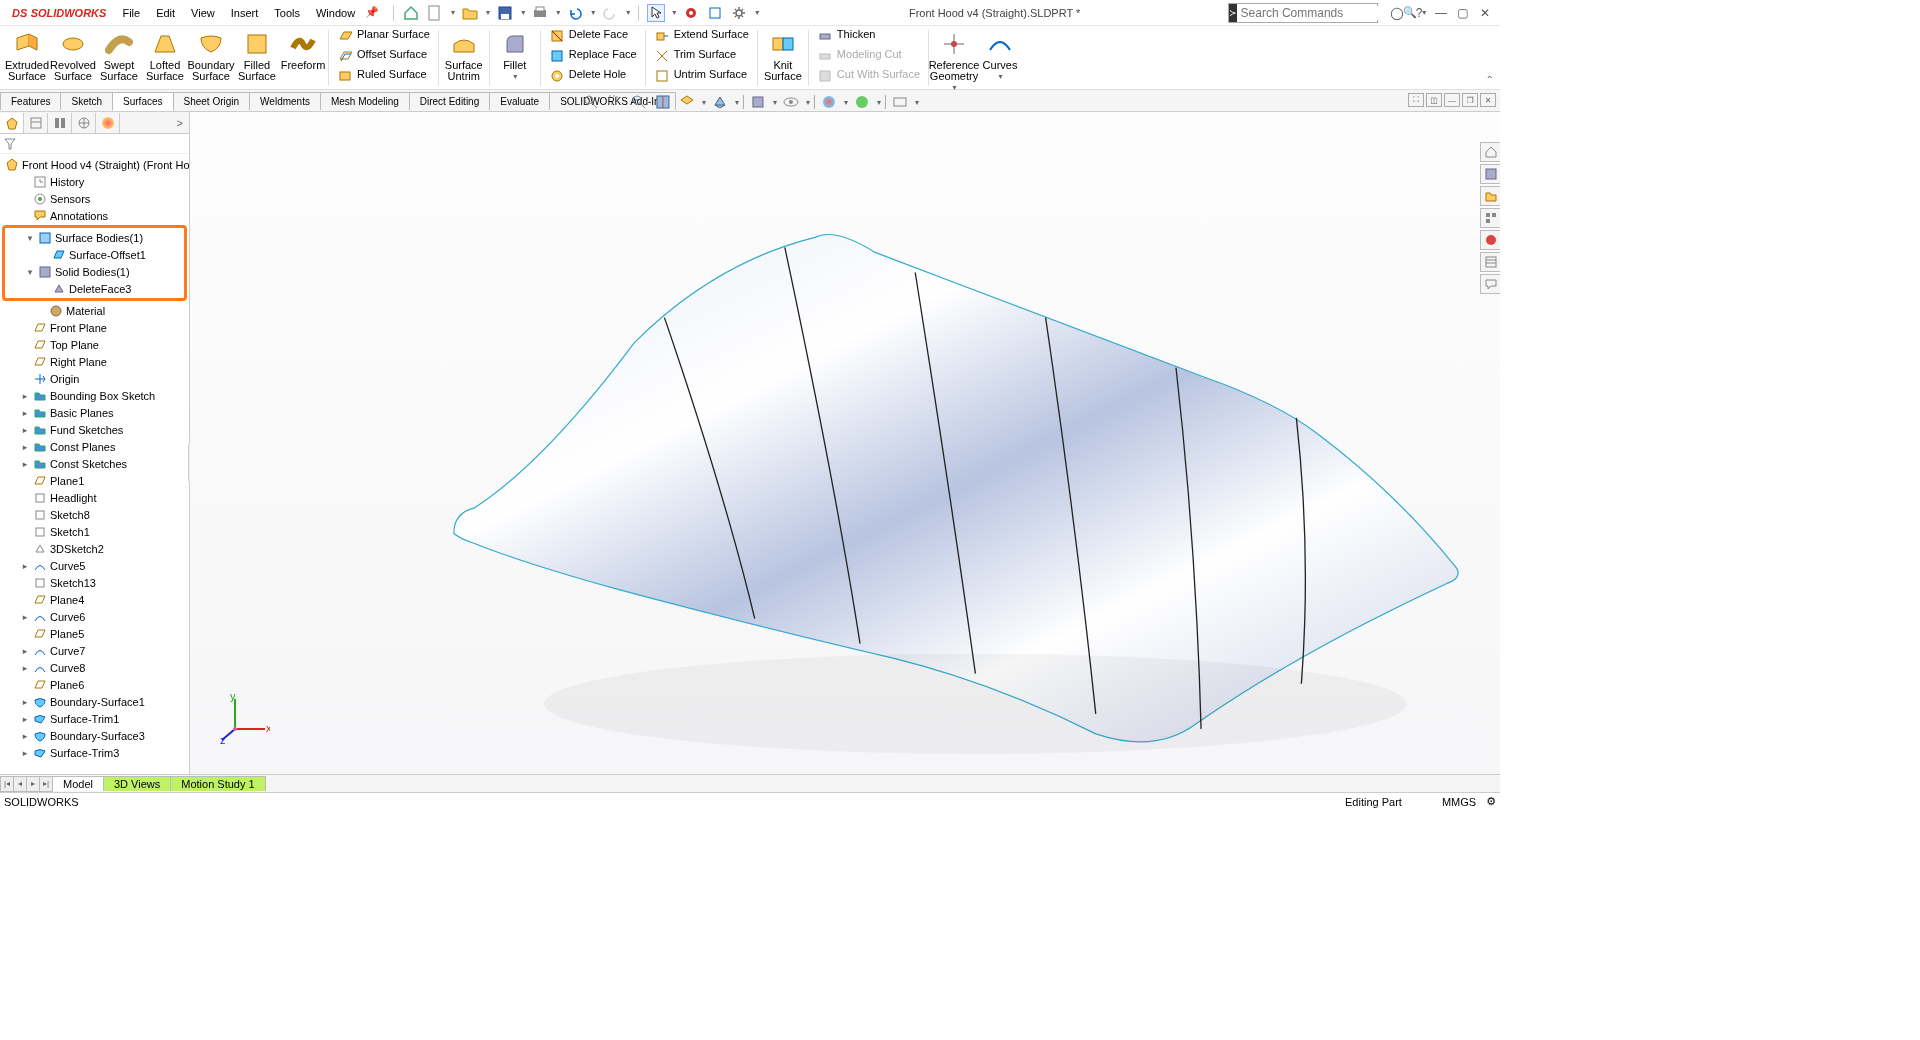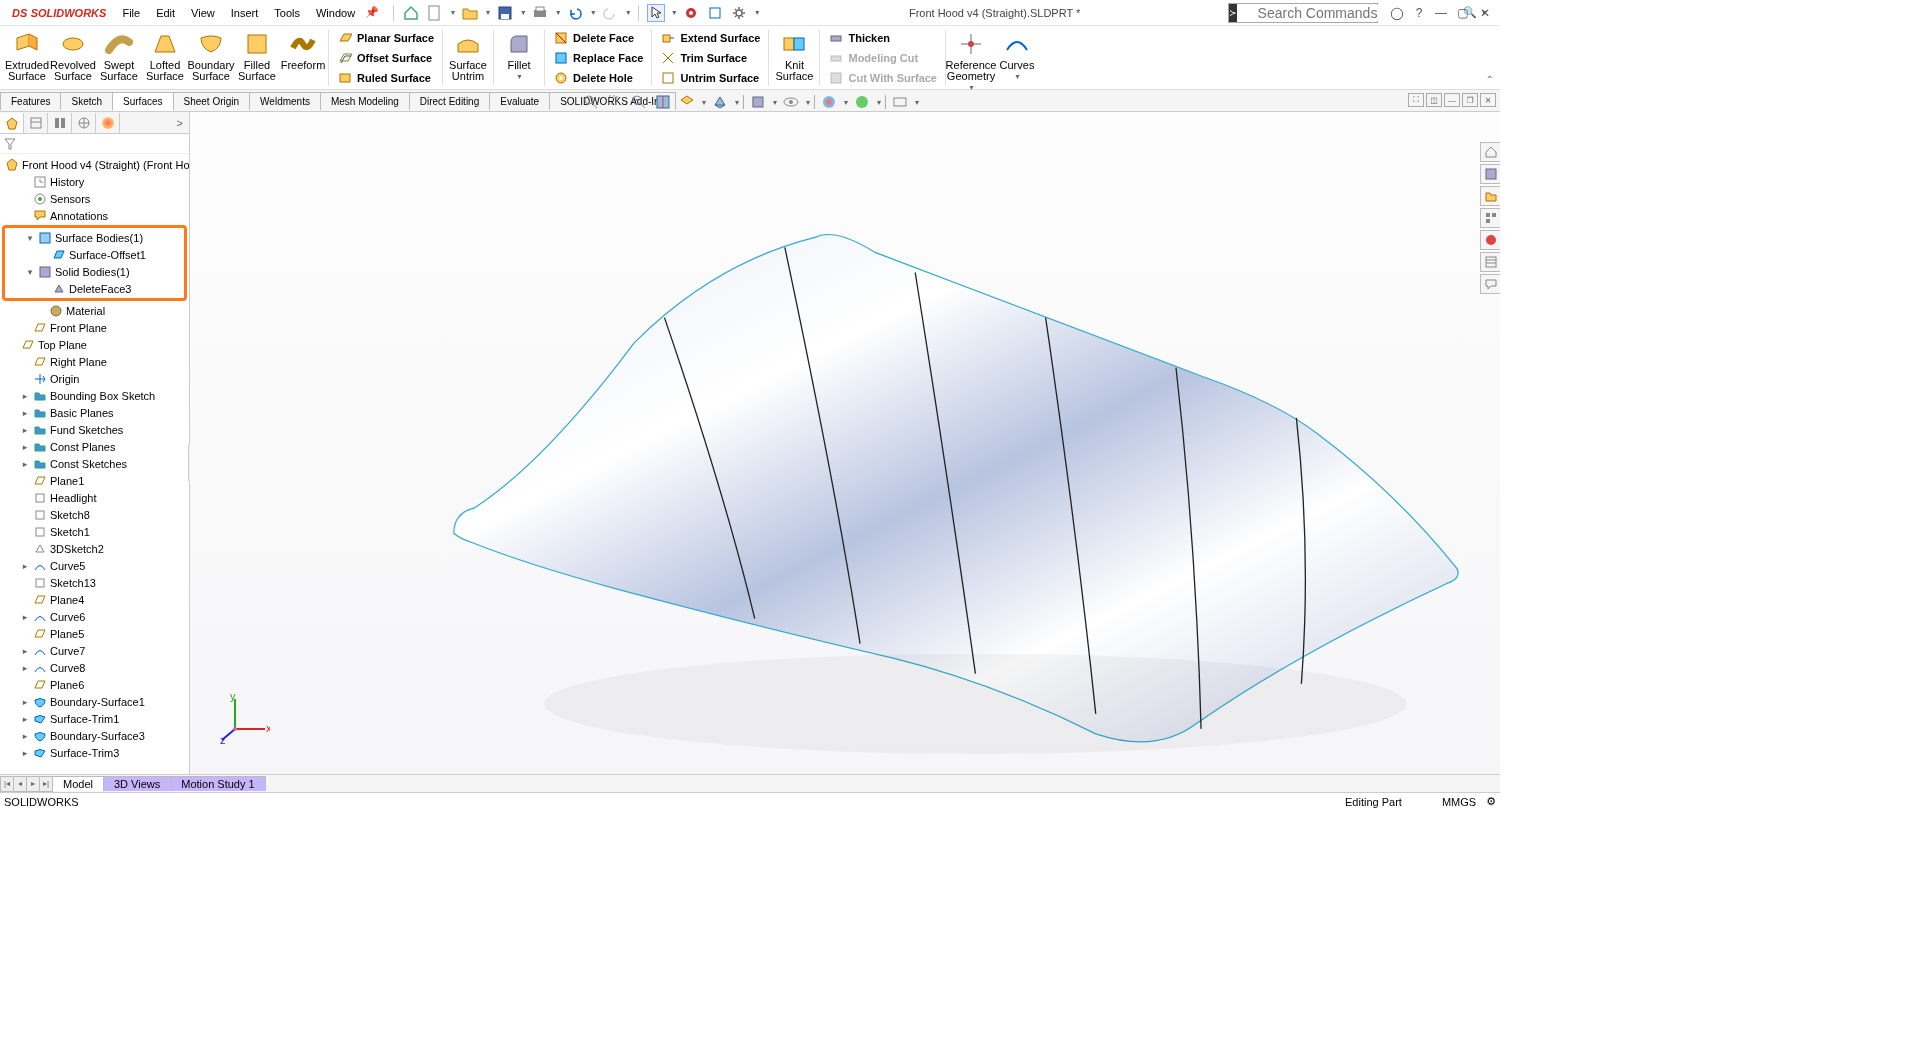--- a/index.html
+++ b/index.html
@@ -8,28 +8,28 @@
 .logo{color:#d9261c;font-weight:bold;font-style:italic;font-size:12px;padding:0 8px;}
 .logo-ds{color:#d9261c;font-weight:bold;font-style:italic;text-align:center;}
 .menu-item{padding:0 8px;cursor:pointer;}
 .spacer{flex:1;}
 .titlebar-txt{font-size:11px;color:#444;}
 .qat{display:flex;align-items:center;gap:6px;padding:0 10px;}
 .qat-btn{width:18px;height:18px;display:flex;align-items:center;justify-content:center;cursor:pointer;}
 .qat-sep{width:1px;height:16px;background:#ccc;margin:0 2px;}
 .search-box{display:flex;align-items:center;background:#fff;border:1px solid #aaa;height:20px;width:150px;margin:0 8px;font-size:10px;}
 .search-box .ico{width:18px;height:18px;background:#333;color:#fff;display:flex;align-items:center;justify-content:center;font-size:9px;}
-.search-box input{border:none;outline:none;flex:1;padding:0 21px;font-size:14px;}
+.search-box input{border:none;outline:none;flex:1;padding:0 4px;font-size:12px;}
 .win-btn{width:22px;text-align:center;cursor:pointer;font-size:12px;color:#555;}
 .ribbon{display:flex;align-items:flex-start;background:#fff;height:64px;border-bottom:1px solid #ddd;padding:2px 4px;position:relative;}
 .rb-big{display:flex;flex-direction:column;align-items:center;width:46px;padding:2px;cursor:pointer;text-align:center;font-size:10px;line-height:11px;}
 .rb-big .ico-box{width:28px;height:28px;margin-bottom:2px;}
 .rb-sep{width:1px;background:#e0e0e0;height:56px;margin:2px 2px;}
 .rb-col{display:flex;flex-direction:column;gap:1px;padding:0 2px;}
-.rb-row{display:flex;align-items:center;height:19px;padding:0 4px;cursor:pointer;font-size:10px;white-space:nowrap;font-weight:bold;}
+.rb-row{display:flex;align-items:flex-start;height:19px;padding:0 4px;cursor:pointer;font-size:10px;white-space:nowrap;}
 .rb-row .mini-ico{width:16px;height:16px;margin-right:4px;display:inline-flex;align-items:center;justify-content:center;}
 .rb-row.disabled{color:#aaa;}
 .rb-chevron{position:absolute;right:6px;bottom:4px;font-size:10px;cursor:pointer;color:#666;}
 .cmd-tabs{display:flex;align-items:center;height:22px;background:#f5f5f5;border-bottom:1px solid #ccc;}
 .cmd-tab{padding:3px 10px;border:1px solid #bbb;border-bottom:none;margin-right:-1px;background:#f5f5f5;cursor:pointer;font-size:10px;}
 .cmd-tab.active{background:#fff;border-bottom:1px solid #fff;position:relative;top:1px;}
 .heads-up{position:absolute;left:50%;transform:translateX(-50%);top:0;display:flex;gap:4px;align-items:center;padding:2px;}
 .hu-btn{width:20px;height:20px;cursor:pointer;display:flex;align-items:center;justify-content:center;}
 .hu-sep{width:1px;height:14px;background:#aaa;}
 .content{display:flex;height:calc(100% - 26px - 64px - 22px - 18px - 18px);position:relative;}
@@ -47,21 +47,21 @@
 .viewport{flex:1;background:linear-gradient(#fdfdfd,#f6f6f8);position:relative;overflow:hidden;}
 .doc-btns{position:absolute;top:2px;right:4px;display:flex;gap:2px;}
 .doc-btn{width:16px;height:14px;border:1px solid #aaa;font-size:8px;display:flex;align-items:center;justify-content:center;cursor:pointer;color:#666;background:#f5f5f5;}
 .taskpane{position:absolute;right:0;top:30px;display:flex;flex-direction:column;gap:2px;}
 .tp-tab{width:20px;height:20px;border:1px solid #bbb;background:#f5f5f5;cursor:pointer;display:flex;align-items:center;justify-content:center;border-right:none;}
 .triad{position:absolute;left:30px;bottom:30px;}
 .splitter{position:absolute;left:188px;top:50%;width:8px;height:40px;background:#eee;border:1px solid #ccc;border-radius:3px;cursor:pointer;}
 .bottom-tabs{height:18px;display:flex;align-items:center;background:#f5f5f5;border-top:1px solid #ccc;font-size:10px;}
 .bt-nav{display:flex;}
 .bt-nav div{width:14px;height:16px;border:1px solid #bbb;margin-right:-1px;display:flex;align-items:center;justify-content:center;cursor:pointer;font-size:8px;color:#666;background:#eee;}
-.bt-tab{padding:1px 10px;border:1px solid #bbb;border-bottom:none;margin-right:-1px;cursor:pointer;background:#c4b5fd;}
+.bt-tab{padding:1px 10px;border:1px solid #bbb;border-bottom:none;margin-right:-1px;cursor:pointer;background:#bef264;}
 .bt-tab.active{background:#fff;}
 .status{height:18px;display:flex;align-items:center;background:#fff;border-top:1px solid #ccc;font-size:10px;padding:0 4px;}
 .status .spacer{flex:1;}
 svg{display:block;}
 .dd{font-size:8px;color:#666;margin-left:1px;}
 </style>
 </head>
 <body>
 
 <div class="menubar">
@@ -620,21 +620,21 @@
           </div>
           <div class="tn" style="padding-left:20px">
             <span class="exp"></span>
             <span class="ti">
               <svg width="14" height="14">
                 <path d="M2 10 L5 3 L12 3 L9 10 Z" fill="none" stroke="#a70"></path>
               </svg>
             </span>
             <span>Front Plane</span>
           </div>
-          <div class="tn" style="padding-left:8px">
+          <div class="tn" style="padding-left:20px">
             <span class="exp"></span>
             <span class="ti">
               <svg width="14" height="14">
                 <path d="M2 10 L5 3 L12 3 L9 10 Z" fill="none" stroke="#a70"></path>
               </svg>
             </span>
             <span>Top Plane</span>
           </div>
           <div class="tn" style="padding-left:20px">
             <span class="exp"></span>

